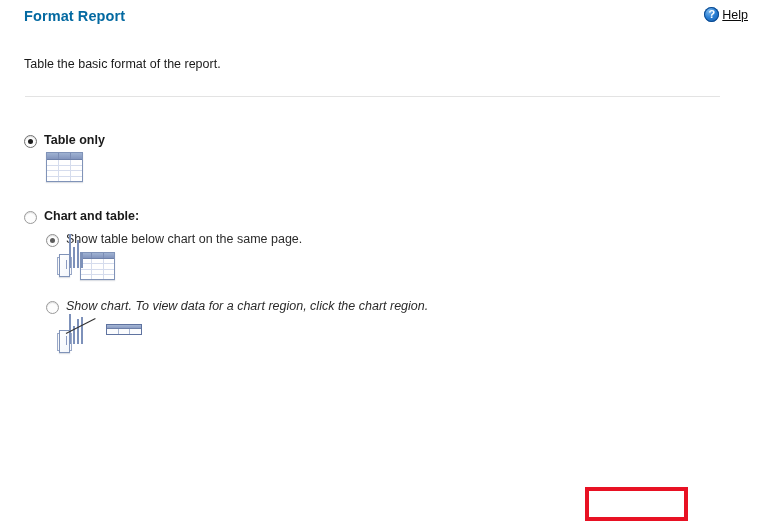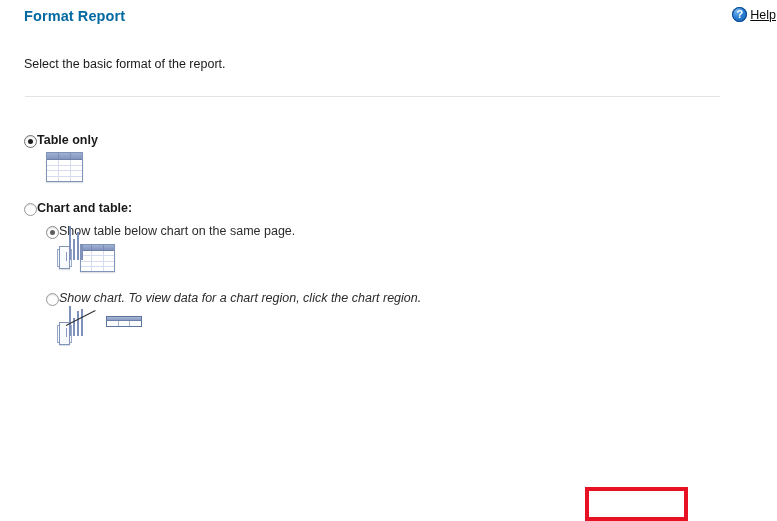--- a/index.html
+++ b/index.html
@@ -23,21 +23,21 @@
     position: absolute;
     left: 24px;
     top: 8px;
     font-size: 14.5px;
     font-weight: bold;
     color: #0369a1;
     letter-spacing: 0.1px;
   }
   .help-link {
     position: absolute;
-    right: 1px;
+    right: 29px;
     top: 7px;
     display: flex;
     align-items: center;
     gap: 3px;
     cursor: pointer;
     text-decoration: none;
   }
   .help-icon {
     width: 15px;
     height: 15px;
@@ -85,20 +85,21 @@
   .options {
     position: absolute;
     left: 24px;
     top: 132px;
     width: 700px;
   }
 
   .opt-row {
     display: flex;
     align-items: center;
+    gap: 7px;
   }
   .opt-label {
     font-size: 12.5px;
     line-height: 16px;
     padding-top: 0px;
   }
   .opt-label.bold { font-weight: bold; }
   .opt-label.dim  { color: #2b2b2b; }
 
   
@@ -281,21 +282,21 @@
 </head>
 <body>
 
 <div class="page-title">Format Report</div>
 
 <a class="help-link" href="#">
   <span class="help-icon"></span>
   <span class="help-text">Help</span>
 </a>
 
-<div class="description">Select the basic format of the report.</div>
+<div class="description">Table the basic format of the report.</div>
 
 <div class="divider"></div>
 
 <div class="options">
 
   <div class="opt-row">
     <span class="radio checked"></span>
     <span class="opt-label bold">Table only</span>
   </div>
 
@@ -326,21 +327,21 @@
             <span class="c"></span>
             <span class="c"></span>
             <span class="c"></span>
           </span>
       </span>
     </span>
   </div>
 
   <div class="spacer-9"></div>
 
-  <div class="opt-row" style="margin-top:9px;">
+  <div class="opt-row" style="margin-top:17px;">
     <span class="radio empty"></span>
     <span class="opt-label bold">Chart and table:</span>
   </div>
 
   <div class="opt-row indent-22" style="margin-top:7px;">
     <span class="radio sub checked"></span>
     <span class="opt-label dim">Show table below chart on the same page.</span>
   </div>
 
   <div class="icon-strip indent-33" style="margin-top:5px; gap:8px;">

